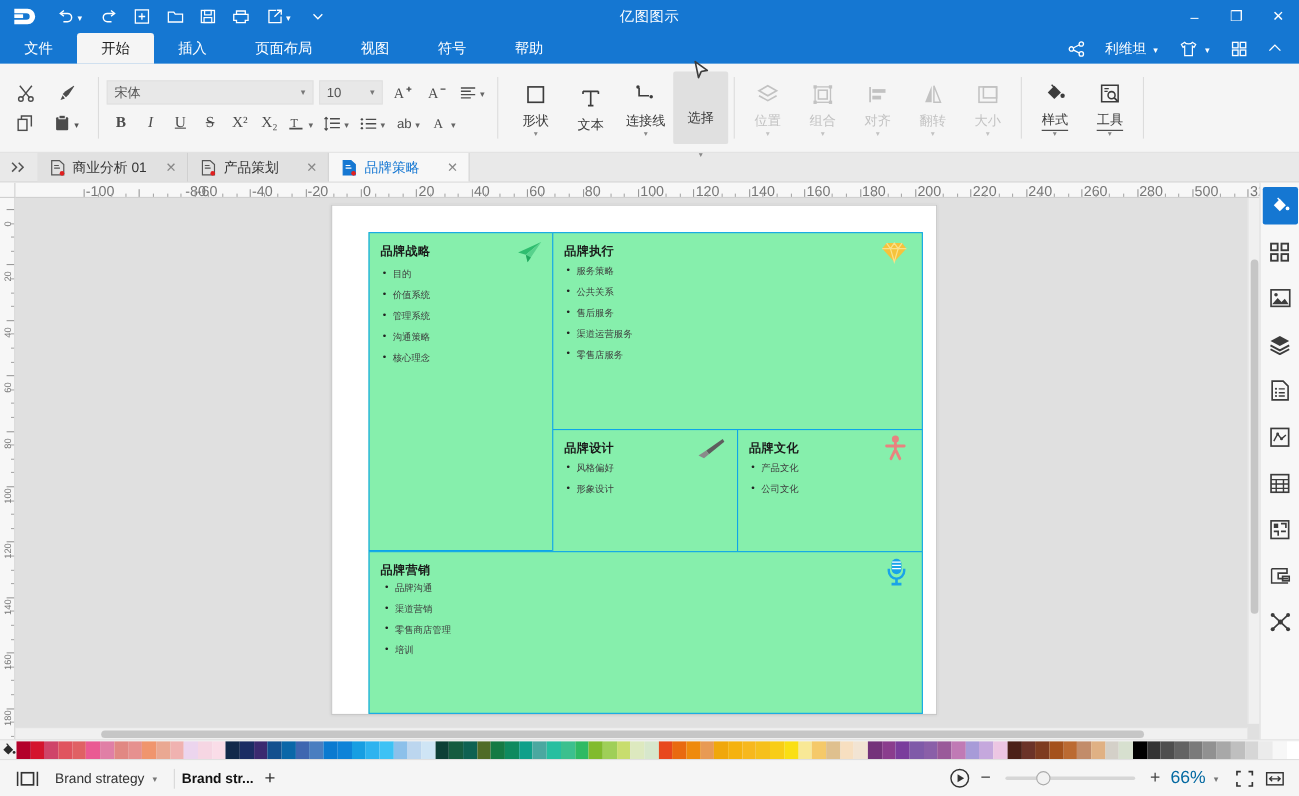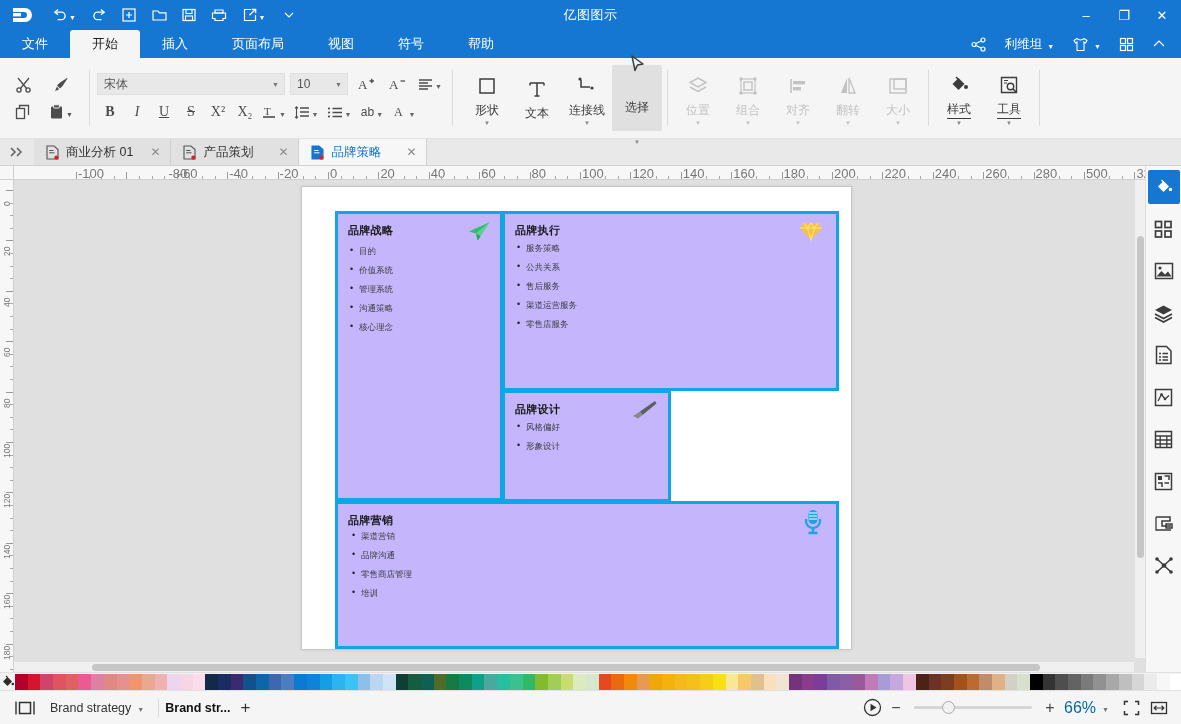--- a/index.html
+++ b/index.html
@@ -114,21 +114,21 @@
   .rlblv{ position:absolute; left:0px; font-size:8.5px; color:#777; transform:rotate(-90deg); transform-origin:left top;}
 
   .scrollarea{ position:absolute; top:14px; left:14px; right:0; bottom:0; background:#e0e0e0; overflow:hidden;}
   .page{
     position:absolute; left:287px; top:6px; width:551px; height:464px; background:#fff;
     border:1px solid #c8c8c8; box-shadow:0 0 3px rgba(0,0,0,.10);
   }
 
   
   .diagram{ position:absolute; left:33px; top:24px; width:504px; height:438px; }
-  .cellbox{ position:absolute; border:3px solid #0ea5e9; background:#c4b5fd; }
+  .cellbox{ position:absolute; border:1px solid #0ea5e9; background:#86efac; }
   .cell-title{ font-size:11px; font-weight:bold; color:#1a1a1a; position:absolute; left:10px; top:9px; letter-spacing:.3px;}
   .blist{ position:absolute; left:12px; top:32px; right:6px; }
   .blist li{ list-style:none; font-size:8.5px; color:#3d3d3d; margin-bottom:9px; position:relative; padding-left:9px; line-height:10px;}
   .blist li:before{ content:"•"; position:absolute; left:0; top:-1px; font-size:9px; color:#222;}
   .cell-icon{ position:absolute; right:8px; top:6px; }
 
   
   .vscroll{
     position:absolute; right:0; top:14px; bottom:14px; width:11px; background:#f0f0f0;
     border-left:1px solid #e0e0e0; z-index:5;
@@ -776,34 +776,47 @@
                     <path d="M27 2 L12 12.5 L14.5 16 L28.5 4.5 Z" fill="#5e5e5e"></path>
                     <path d="M12 12.5 L5 17 L10 19.5 L14.5 16 Z" fill="#8a8a8a"></path>
                   </svg>
               </div>
               <ul class="blist" style="top:29px">
                 <li>风格偏好</li>
                 <li>形象设计</li>
               </ul>
             </div>
 
+            <div class="cellbox" style="left:335px;top:179px;width:169px;height:112px;">
+              <div class="cell-title">品牌文化</div>
+              <div class="cell-icon" style="right:14px;top:4px">
+                <svg width="20" height="24" viewBox="0 0 20 24">
+                    <circle cx="10" cy="4" r="3.2" fill="#e8837f"></circle>
+                    <path d="M10 7.5 L10 14 M2 10.5 H18 M10 13.5 L6 22 M10 13.5 L14 22" stroke="#e8837f" stroke-width="2.6" stroke-linecap="round" fill="none"></path>
+                  </svg>
+              </div>
+              <ul class="blist" style="top:29px">
+                <li>产品文化</li>
+                <li>公司文化</li>
+              </ul>
+            </div>
 
             <div class="cellbox" style="left:0;top:290px;width:504px;height:148px;">
               <div class="cell-title">品牌营销</div>
               <div class="cell-icon" style="right:12px;top:5px">
                 <svg width="22" height="26" viewBox="0 0 22 26">
                     <rect x="6.5" y="1" width="9" height="14" rx="4.5" fill="#1aa3e8"></rect>
                     <path d="M4 10 V12 A7 7 0 0 0 18 12 V10" fill="none" stroke="#1aa3e8" stroke-width="2.2"></path>
                     <path d="M11 19 V23 M6.5 24 H15.5" stroke="#1aa3e8" stroke-width="2.4"></path>
                     <path d="M7 4 H15 M7 7 H15 M7 10 H15" stroke="#ffffff" stroke-width="1.1"></path>
                   </svg>
               </div>
               <ul class="blist" style="top:27px;left:14px">
+                <li>品牌沟通</li>
                 <li>渠道营销</li>
-                <li>品牌沟通</li>
                 <li>零售商店管理</li>
                 <li>培训</li>
               </ul>
             </div>
 
           </div>
         </div>
       </div>
 
       <div class="vscroll">

